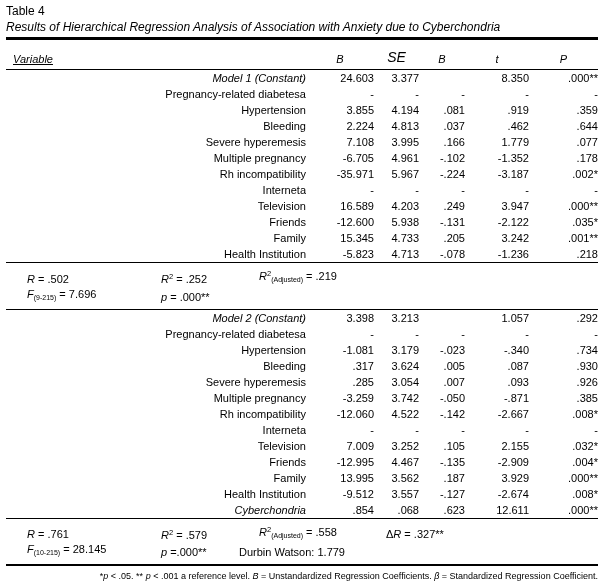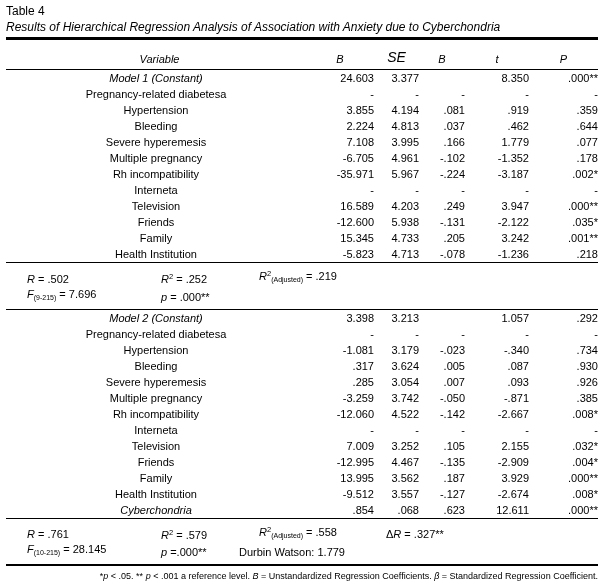--- a/index.html
+++ b/index.html
@@ -4,25 +4,25 @@
 <style>
   html,body{margin:0;padding:0;background:#fff;}
   body{font-family:"Liberation Sans","DejaVu Sans",sans-serif;color:#000;}
   .page{width:605px;height:584px;box-sizing:border-box;padding:4px 7px 16px 6px;overflow:hidden;background:#fff;}
   .caption-label{font-size:12px;line-height:15px;}
   .table-title{font-size:12px;line-height:16px;font-style:italic;white-space:nowrap;}
   .title-rule{border-bottom:3px solid #000;margin-top:2px;}
   table.reg{width:592px;border-collapse:collapse;table-layout:fixed;margin-top:1px;}
   table.reg th{font-weight:normal;font-style:italic;vertical-align:bottom;padding:8px 0 4px 0;font-size:11px;}
   table.reg th.se{font-size:14px;}
-  table.reg th.var{text-align:center;padding-left:7px;}
+  table.reg th.var{text-align:left;padding-left:7px;text-decoration:underline;}
   table.reg th.numh{text-align:center;}
   table.reg thead th{border-bottom:1.5px solid #000;}
   table.reg td{font-size:11px;line-height:16px;padding:0;vertical-align:bottom;}
-  td.var{text-align:center;padding-left:7px;white-space:nowrap;overflow:hidden;}
+  td.var{text-align:right;padding-left:7px;white-space:nowrap;overflow:hidden;}
   td.num{text-align:right;padding-right:8px;}
   .col-var{width:300px;}
   .col-b{width:68px;}
   .col-se{width:45px;}
   .col-beta{width:46px;}
   .col-t{width:64px;}
   .col-p{width:69px;}
   .it{font-style:italic;}
   tr.sumrow td{border-top:1.5px solid #000;border-bottom:1.5px solid #000;padding:3px 0 4px 0;}
   tr.sumrow.last td{border-bottom:2.2px solid #000;}

